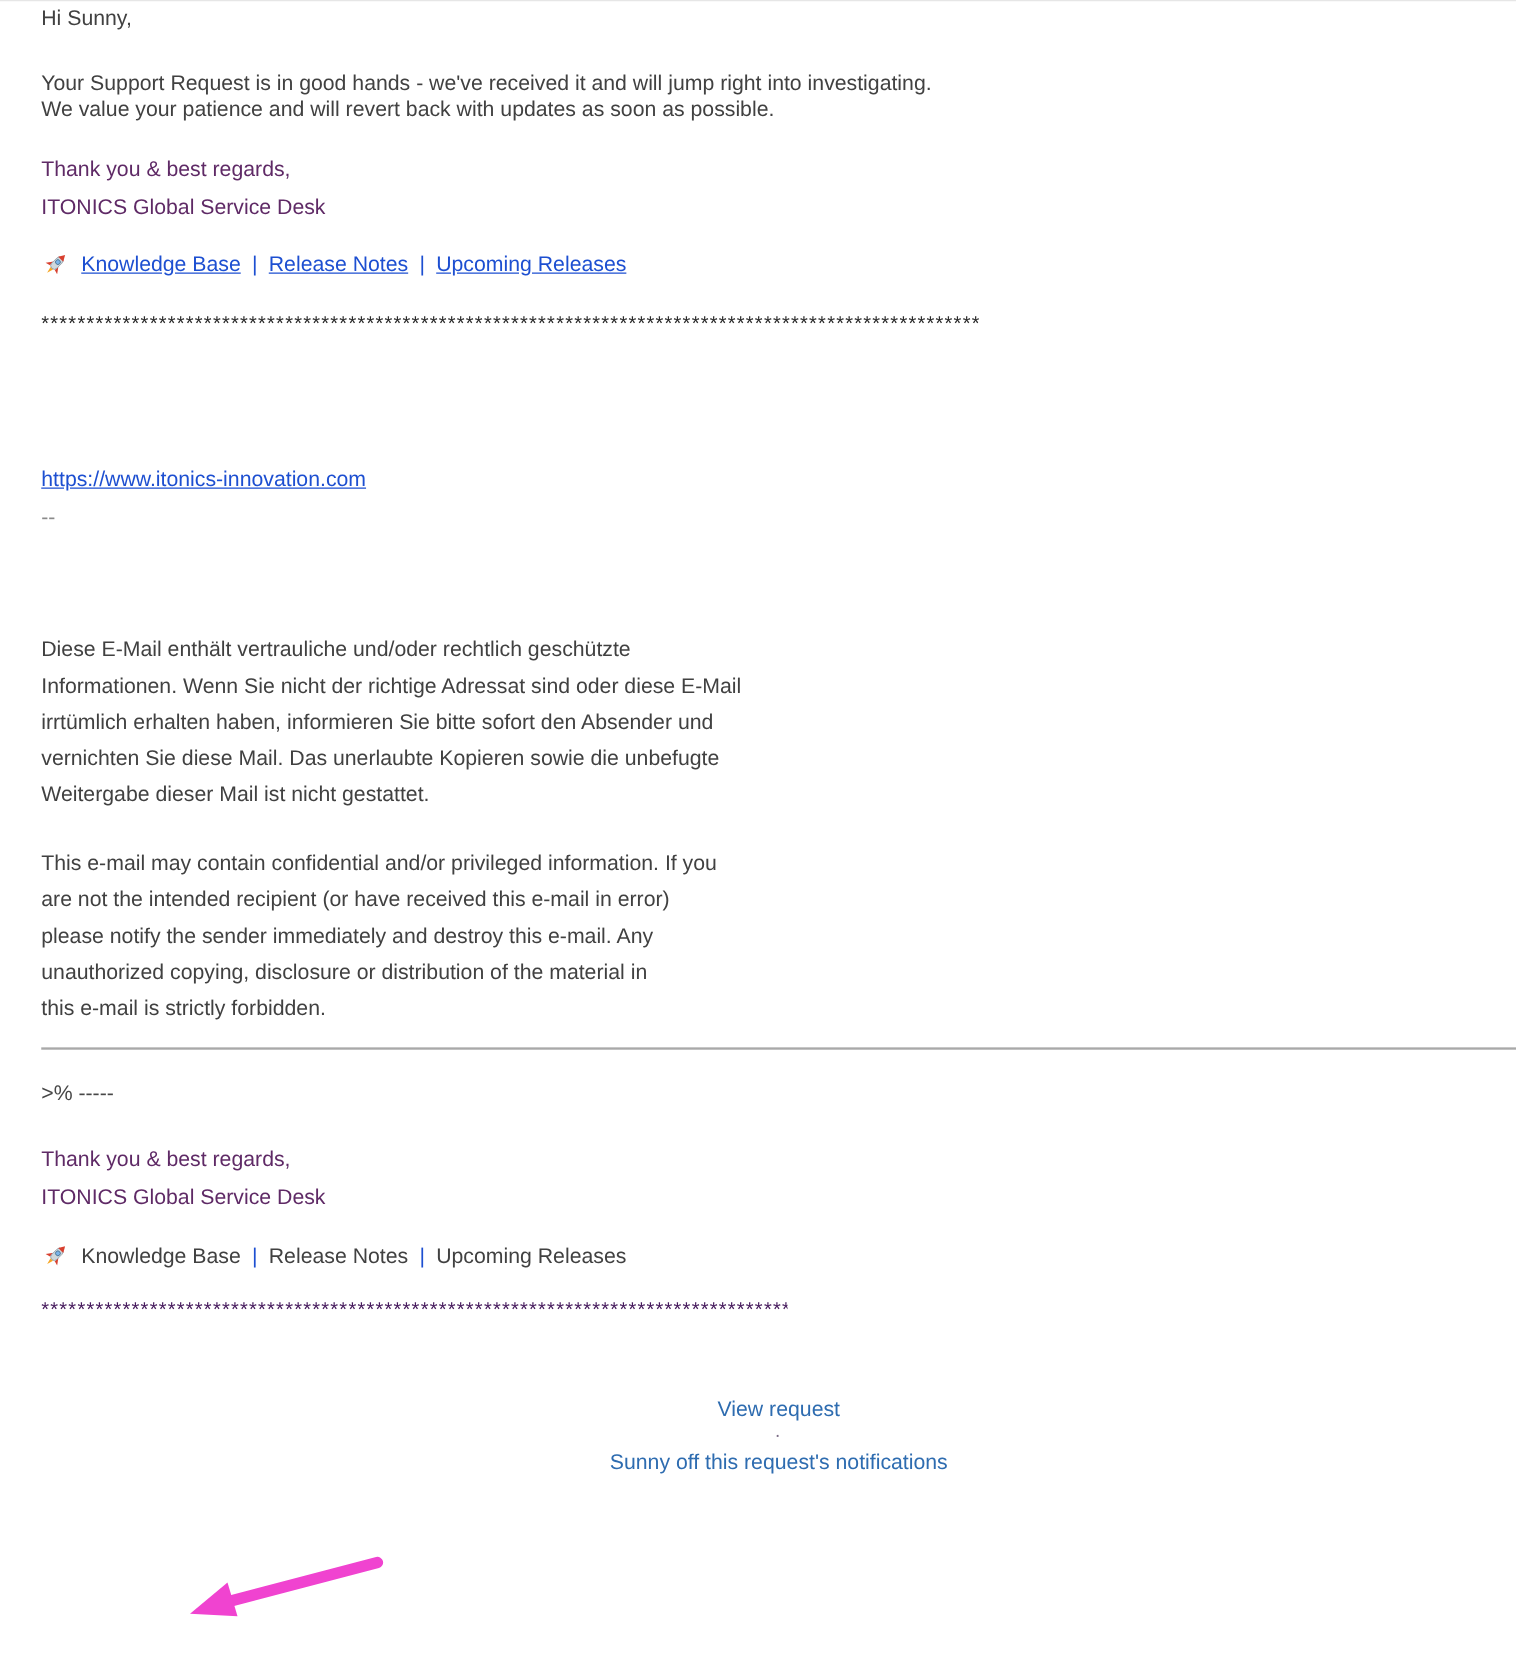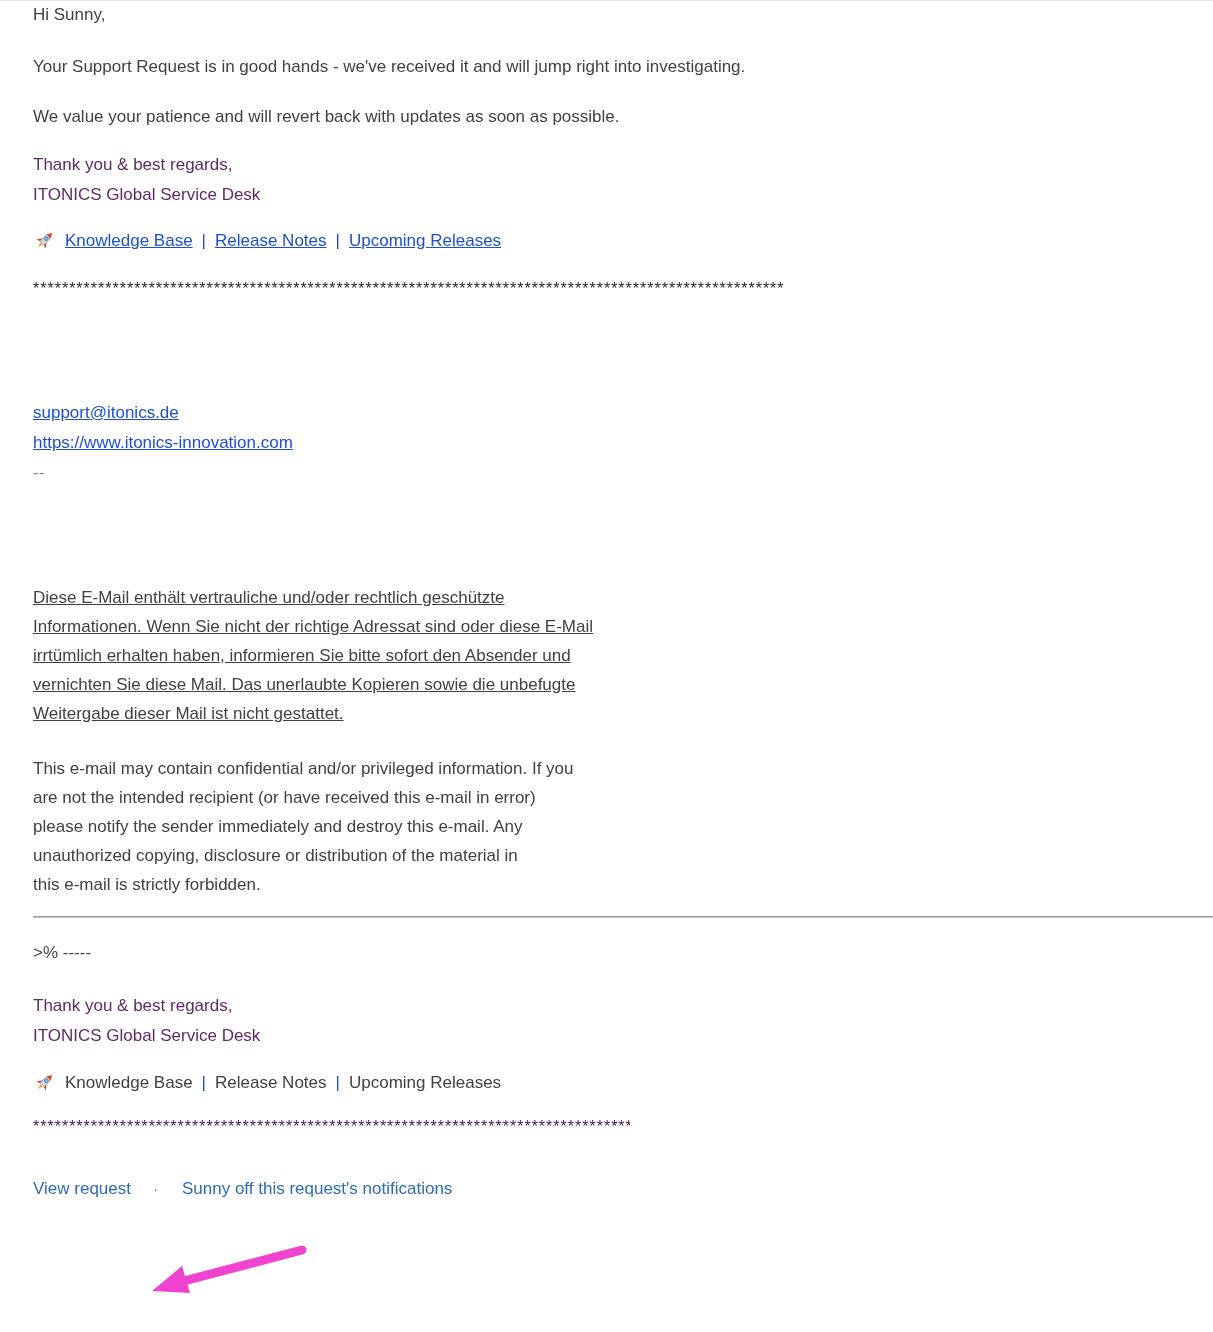--- a/index.html
+++ b/index.html
@@ -25,21 +25,21 @@
     overflow: hidden;
   }
   .top-clip span {
     display: block; margin-top: -7px;
     font-size: 16px; line-height: 16px; letter-spacing: 1px;
     color: #1d1d1d; white-space: nowrap;
   }
 
   .greeting { margin-top: 0; }
   .para1 { margin-top: 31px; }
-  .para2 { margin-top: 29px; }
+  .para2 { }
 
   .sig-block { margin-top: 23px; line-height: 30px; color: #5f2a66; }
   .sig-block-2 { margin-top: 28px; line-height: 30px; color: #5f2a66; }
 
   .links-row { margin-top: 17px; display: flex; align-items: center; gap: 9px; height: 26px; }
   .links-row-2 { margin-top: 18px; display: flex; align-items: center; gap: 9px; height: 26px; }
   .links-row a, a.ulink {
     color: #1d4fd1; text-decoration: underline; cursor: pointer;
   }
   .pipe { color: #1d4fd1; text-decoration: none; }
@@ -53,30 +53,30 @@
     margin-top: 22px; width: 597px; overflow: hidden; white-space: nowrap;
     font-size: 16px; line-height: 19px; letter-spacing: 1px; color: #43175a;
   }
 
   .company { margin-top: 9px; line-height: 29px; white-space: pre-line; }
   .contact { margin-top: 99px; line-height: 30px; }
   .contact a { display: inline-block; }
   .sig-delim { color: #8a8a8a; line-height: 30px; }
 
   .disclaimer { white-space: pre-line; line-height: 29px; }
-  .disclaimer-de { margin-top: 95px; text-decoration: underline; }
+  .disclaimer-de { margin-top: 76px; }
   .disclaimer-en { margin-top: 26px; }
 
   hr.rule {
     margin: 17px 0 0 0; border: none; height: 2px;
     width: 100%; background: linear-gradient(#8f8f8f, #cfcfcf);
   }
   .scissors { margin-top: 24px; color: #474747; }
 
-  .bottom-links { margin-top: 42px; display: flex; align-items: center; }
+  .bottom-links { margin-top: 59px; display: flex; align-items: center; flex-direction: column; }
   .bottom-links a { color: #2e6cb0; text-decoration: none; cursor: pointer; }
   .dot-sep { color: #7a6a84; margin: 0 24px 0 22px; font-size: 15px; }
 
   .arrow-annotation { position: absolute; left: 138px; top: 1240px; width: 182px; height: 60px; }
 </style>
 </head>
 <body>
 
 <div class="top-hairline"></div>
 <div class="top-clip">
@@ -109,21 +109,20 @@
     <span class="pipe">|</span>
     <a>Release Notes</a>
     <span class="pipe">|</span>
     <a>Upcoming Releases</a>
   </div>
 
   <div class="asterisks-black">**************************************************************************************************************</div>
 
 
   <div class="contact">
-    <div><a class="ulink">support@itonics.de</a></div>
     <div><a class="ulink">https://www.itonics-innovation.com</a></div>
     <div class="sig-delim">--</div>
   </div>
 
   <p class="disclaimer disclaimer-de">Diese E-Mail enthält vertrauliche und/oder rechtlich geschützte
 Informationen. Wenn Sie nicht der richtige Adressat sind oder diese E-Mail
 irrtümlich erhalten haben, informieren Sie bitte sofort den Absender und
 vernichten Sie diese Mail. Das unerlaubte Kopieren sowie die unbefugte
 Weitergabe dieser Mail ist nicht gestattet.</p>
   <p class="disclaimer disclaimer-en">This e-mail may contain confidential and/or privileged information. If you

